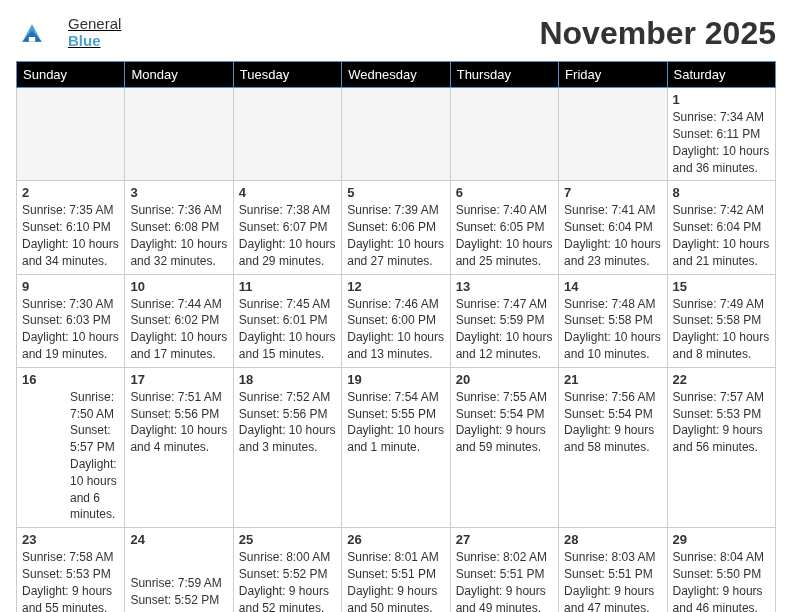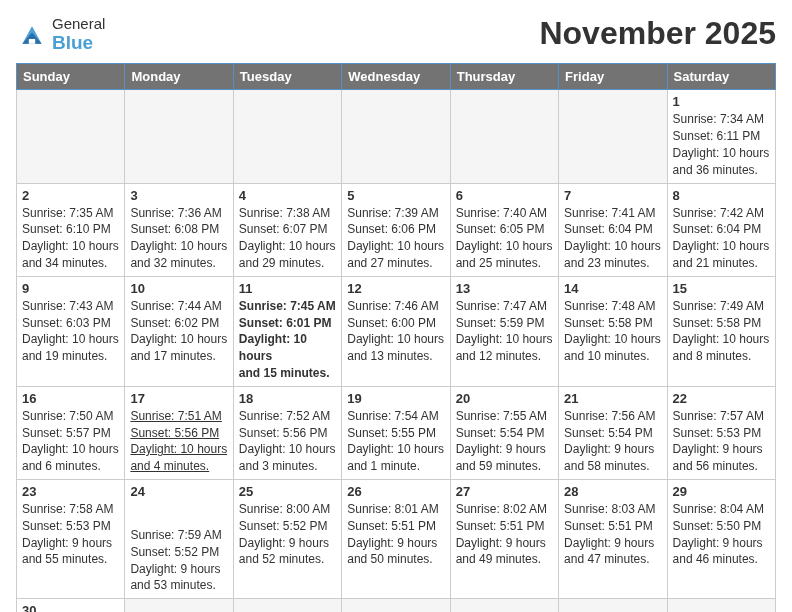--- a/index.html
+++ b/index.html
@@ -12,21 +12,22 @@
     }
     .header {
       display: flex;
       justify-content: space-between;
       align-items: flex-start;
       margin-bottom: 10px;
     }
     .logo {
       display: flex;
       align-items: center;
-      gap: 4px;
+      gap: 20px;
+      text-decoration: underline;
     }
     .logo-icon {
       width: 32px;
       height: 28px;
     }
     .title-block { text-align: left; }
     .month-title {
       font-size: 32px;
       font-weight: bold;
       color: #333;
@@ -35,24 +36,24 @@
     .location {
       font-size: 16px;
       color: #555;
     }
     .calendar {
       width: 100%;
       border-collapse: collapse;
       border: 1px solid #ccc;
     }
     .calendar th {
-      background: #737373;
+      background: #000000;
       color: #fff;
       font-size: 13px;
-      font-weight: bold;
+      font-weight: normal;
       padding: 5px 6px;
       text-align: left;
       border: 1px solid #5590c8;
     }
     .calendar td {
       vertical-align: top;
       border: 1px solid #ccc;
       padding: 4px 5px;
       width: 108px;
       min-height: 70px;
@@ -87,21 +88,21 @@
 
 <div class="header">
   <div class="logo">
     <svg class="logo-icon" viewBox="0 0 40 34" xmlns="http://www.w3.org/2000/svg">
       <polygon points="8,28 20,6 32,28" fill="#4a9fd4"></polygon>
       <polygon points="8,28 20,14 32,28" fill="#2a6faa"></polygon>
       <rect x="16" y="22" width="8" height="6" fill="#fff"></rect>
     </svg>
     <div>
       <div style="font-size:15px;color:#333;line-height:1.1;">General</div>
-      <div style="font-size:19px;color:#4a9fd4;font-weight:bold;line-height:1.1;">Blue</div>
+      <div style="font-size:15px;color:#4a9fd4;font-weight:bold;line-height:1.1;">Blue</div>
     </div>
   </div>
   <div class="title-block">
     <div class="month-title">November 2025</div>
   </div>
 </div>
 
 <table class="calendar">
   <thead>
     <tr>
@@ -177,35 +178,35 @@
           <span class="day-number">8</span>
           <div class="day-info" style="white-space: pre-line;">Sunrise: 7:42 AM
 Sunset: 6:04 PM
 Daylight: 10 hours
 and 21 minutes.</div>
         </td>
       </tr>
       <tr>
         <td>
           <span class="day-number">9</span>
-          <div class="day-info" style="white-space: pre-line;">Sunrise: 7:43 AM
+          <div class="day-info" style="white-space: pre-line;">Sunrise: 7:30 AM
 Sunset: 6:03 PM
 Daylight: 10 hours
 and 19 minutes.</div>
         </td>
         <td>
           <span class="day-number">10</span>
           <div class="day-info" style="white-space: pre-line;">Sunrise: 7:44 AM
 Sunset: 6:02 PM
 Daylight: 10 hours
 and 17 minutes.</div>
         </td>
         <td>
           <span class="day-number">11</span>
-          <div class="day-info" style="white-space: pre-line; font-weight: bold;">Sunrise: 7:45 AM
+          <div class="day-info" style="white-space: pre-line;">Sunrise: 7:45 AM
 Sunset: 6:01 PM
 Daylight: 10 hours
 and 15 minutes.</div>
         </td>
         <td>
           <span class="day-number">12</span>
           <div class="day-info" style="white-space: pre-line;">Sunrise: 7:46 AM
 Sunset: 6:00 PM
 Daylight: 10 hours
 and 13 minutes.</div>
@@ -228,28 +229,28 @@
           <span class="day-number">15</span>
           <div class="day-info" style="white-space: pre-line;">Sunrise: 7:49 AM
 Sunset: 5:58 PM
 Daylight: 10 hours
 and 8 minutes.</div>
         </td>
       </tr>
       <tr>
         <td>
           <span class="day-number">16</span>
-          <div class="day-info" style="white-space: pre-line;">Sunrise: 7:50 AM
+          <div class="day-info" style="white-space: pre-line; margin-left: 48px;">Sunrise: 7:50 AM
 Sunset: 5:57 PM
 Daylight: 10 hours
 and 6 minutes.</div>
         </td>
         <td>
           <span class="day-number">17</span>
-          <div class="day-info" style="white-space: pre-line; text-decoration: underline;">Sunrise: 7:51 AM
+          <div class="day-info" style="white-space: pre-line;">Sunrise: 7:51 AM
 Sunset: 5:56 PM
 Daylight: 10 hours
 and 4 minutes.</div>
         </td>
         <td>
           <span class="day-number">18</span>
           <div class="day-info" style="white-space: pre-line;">Sunrise: 7:52 AM
 Sunset: 5:56 PM
 Daylight: 10 hours
 and 3 minutes.</div>

